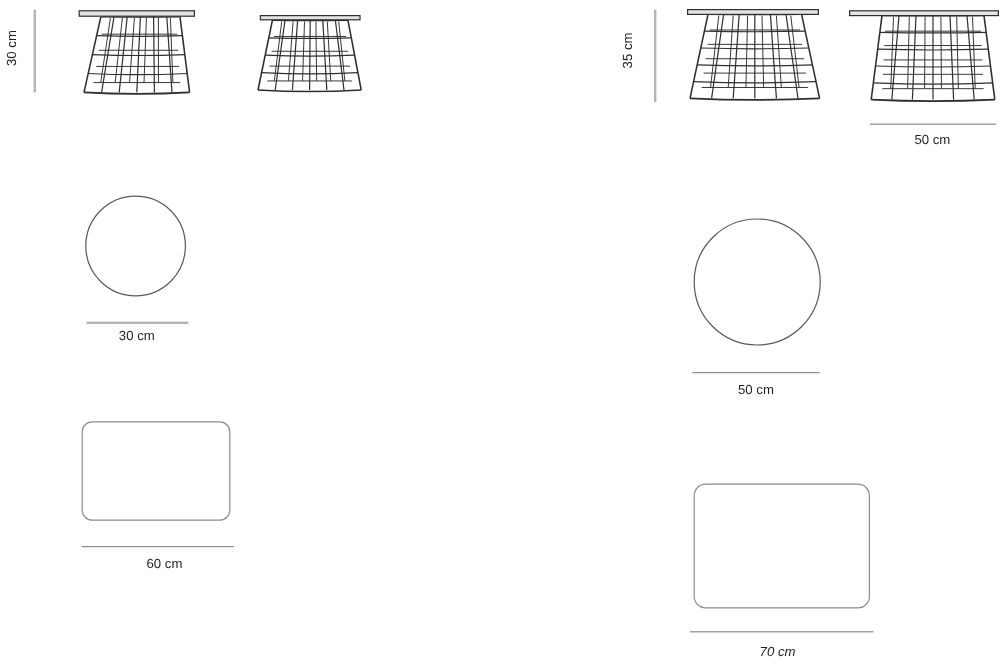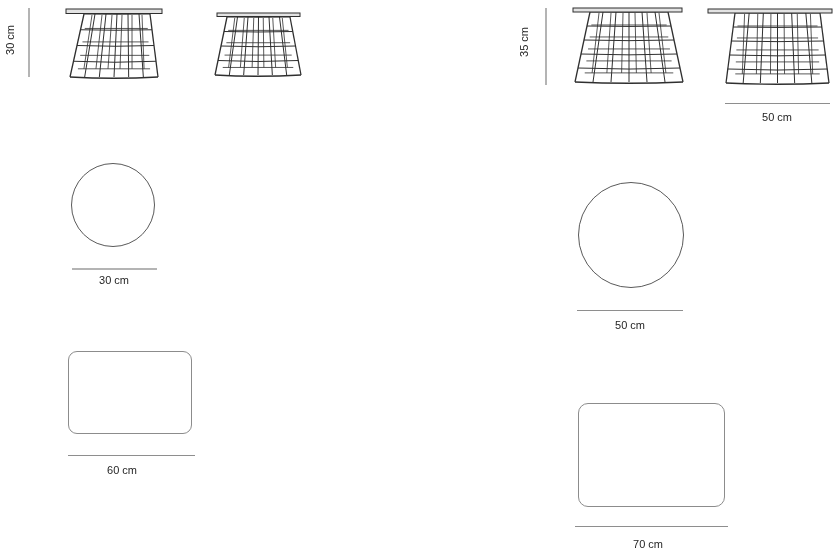--- a/index.html
+++ b/index.html
@@ -107,21 +107,21 @@
       <path d="M 5 70 Q 48 72.5 91 70" fill="none" stroke="#2f2f2f" stroke-width="1.3"></path>
       <rect x="7" y="8" width="83" height="3.5" fill="#e3e3e3" stroke="#2f2f2f" stroke-width="1"></rect>
     </svg>
 
   <div class="circle" style="left:71px;top:163px;width:84px;height:84px;"></div>
   <div class="hdim-line light" style="left:72px;top:268px;width:85px;"></div>
   <div class="dim-label" style="left:84px;top:274px;width:60px;">30 cm</div>
 
   <div class="rrect" style="left:68px;top:351px;width:124px;height:83px;border-radius:9px;"></div>
   <div class="hdim-line" style="left:68px;top:455px;width:127px;"></div>
-  <div class="dim-label" style="left:92px;top:464px;width:60px;">60 cm</div>
+  <div class="dim-label" style="left:92px;top:464px;width:60px;text-align:right;">60 cm</div>
 
   <div class="dim-label vrot" style="left:506px;top:36px;">35 cm</div>
   <div class="vdim-line" style="left:545px;top:8px;height:77px;"></div>
 
   <svg id="table-b1" class="table-svg" style="left:568px;top:3px;width:118px;height:85px;" viewBox="0 0 118 85">
       <line x1="31" y1="10" x2="24.099999999999998" y2="69.9" stroke="#2f2f2f" stroke-width="0.8"></line>
       <line x1="43" y1="10" x2="38.86" y2="69.9" stroke="#2f2f2f" stroke-width="0.8"></line>
       <line x1="55" y1="10" x2="53.620000000000005" y2="69.9" stroke="#2f2f2f" stroke-width="0.8"></line>
       <line x1="67" y1="10" x2="68.38" y2="69.9" stroke="#2f2f2f" stroke-width="0.8"></line>
       <line x1="79" y1="10" x2="83.14" y2="69.9" stroke="#2f2f2f" stroke-width="0.8"></line>
@@ -175,15 +175,15 @@
     </svg>
   <div class="hdim-line" style="left:725px;top:103px;width:105px;"></div>
   <div class="dim-label" style="left:747px;top:111px;width:60px;">50 cm</div>
 
   <div class="circle" style="left:578px;top:182px;width:106px;height:106px;"></div>
   <div class="hdim-line" style="left:577px;top:310px;width:106px;"></div>
   <div class="dim-label" style="left:600px;top:319px;width:60px;">50 cm</div>
 
   <div class="rrect" style="left:578px;top:403px;width:147px;height:104px;border-radius:10px;"></div>
   <div class="hdim-line" style="left:575px;top:526px;width:153px;"></div>
-  <div class="dim-label" style="left:618px;top:538px;width:60px;">70 cm</div>
+  <div class="dim-label" style="left:618px;top:538px;width:60px;font-style:italic;">70 cm</div>
 
 </div>
 
 </body></html>

